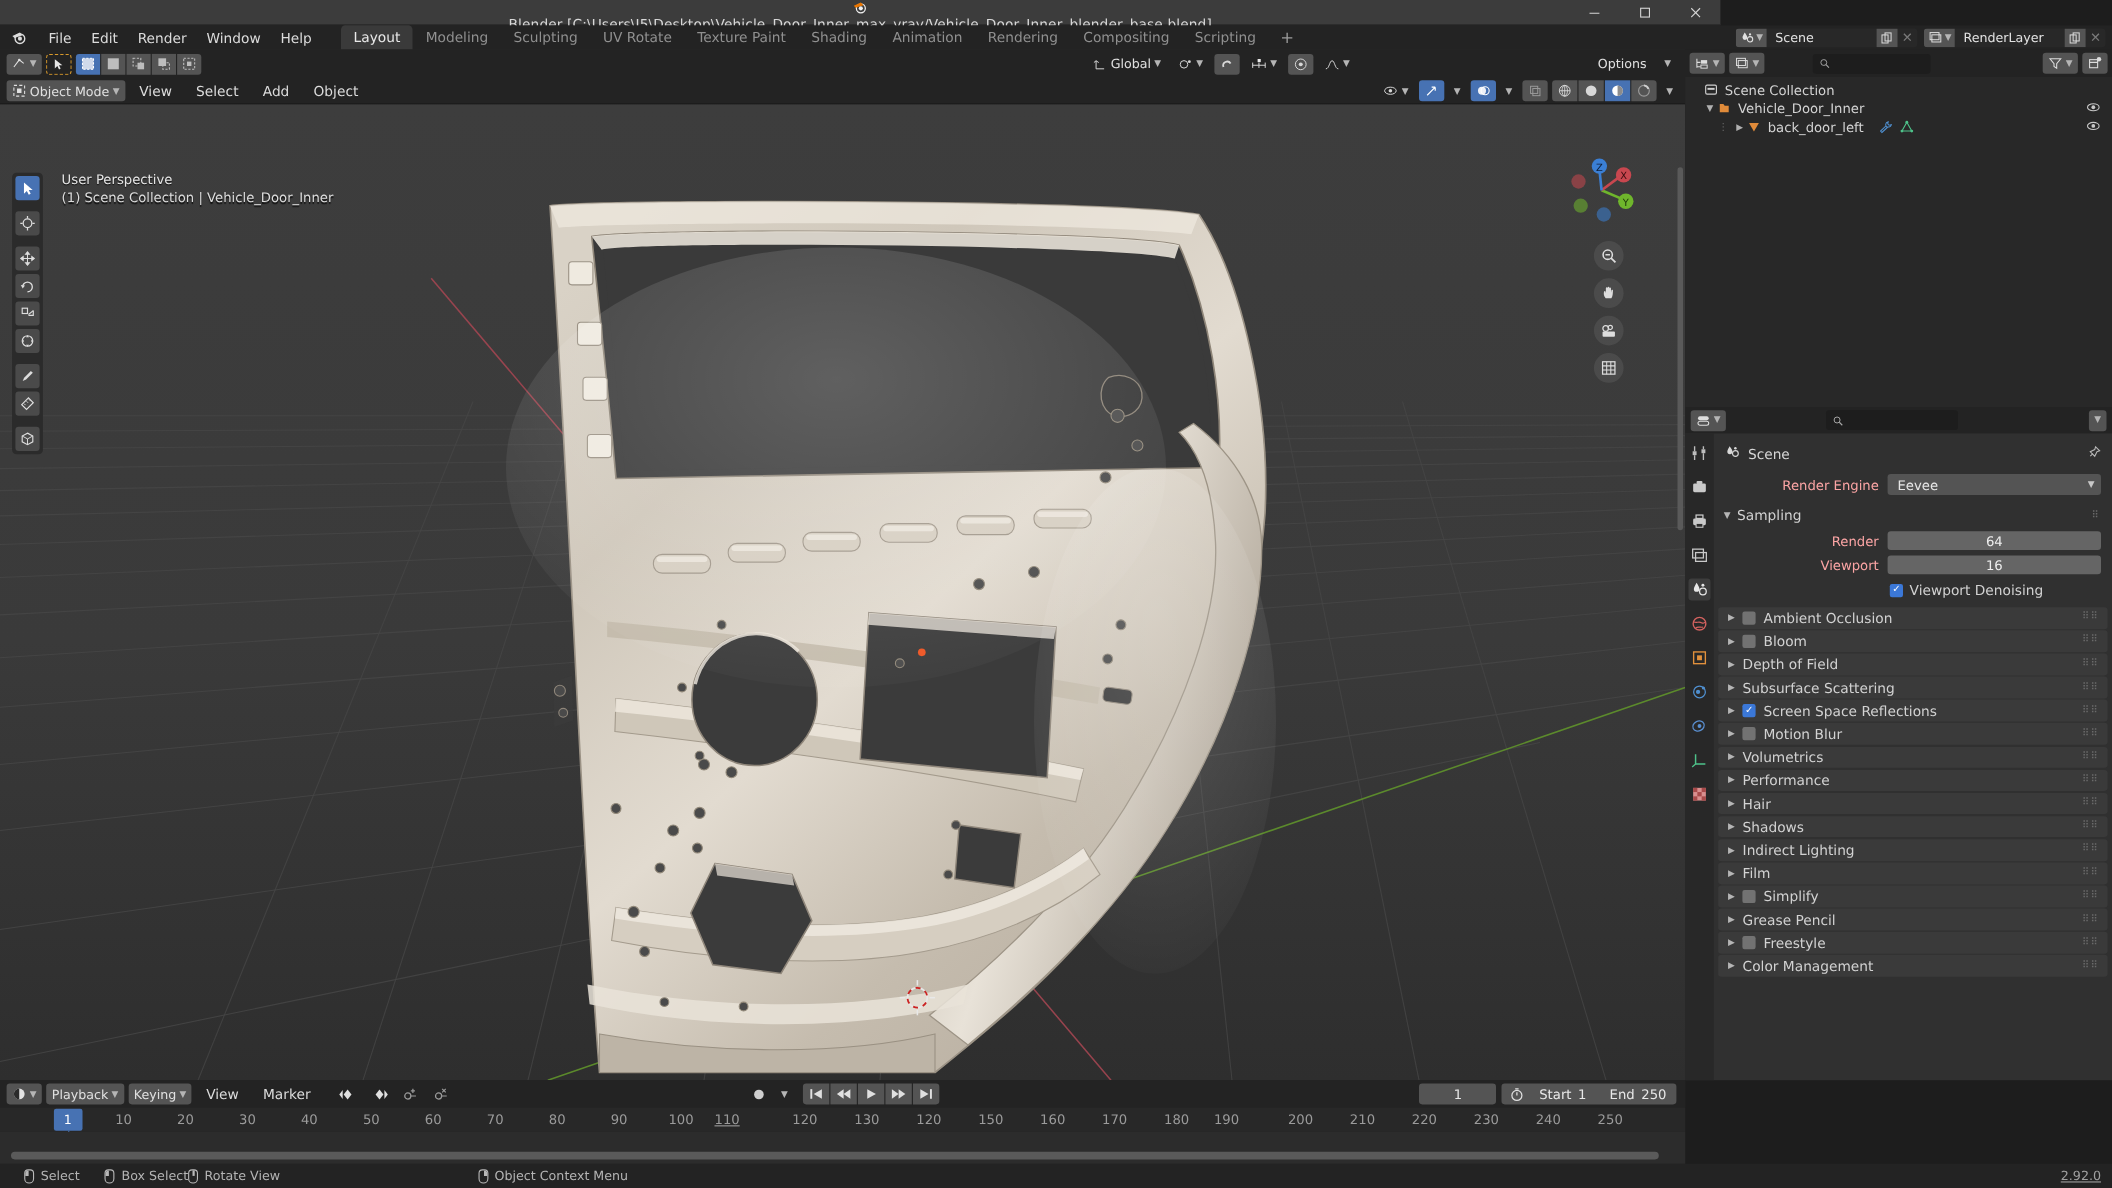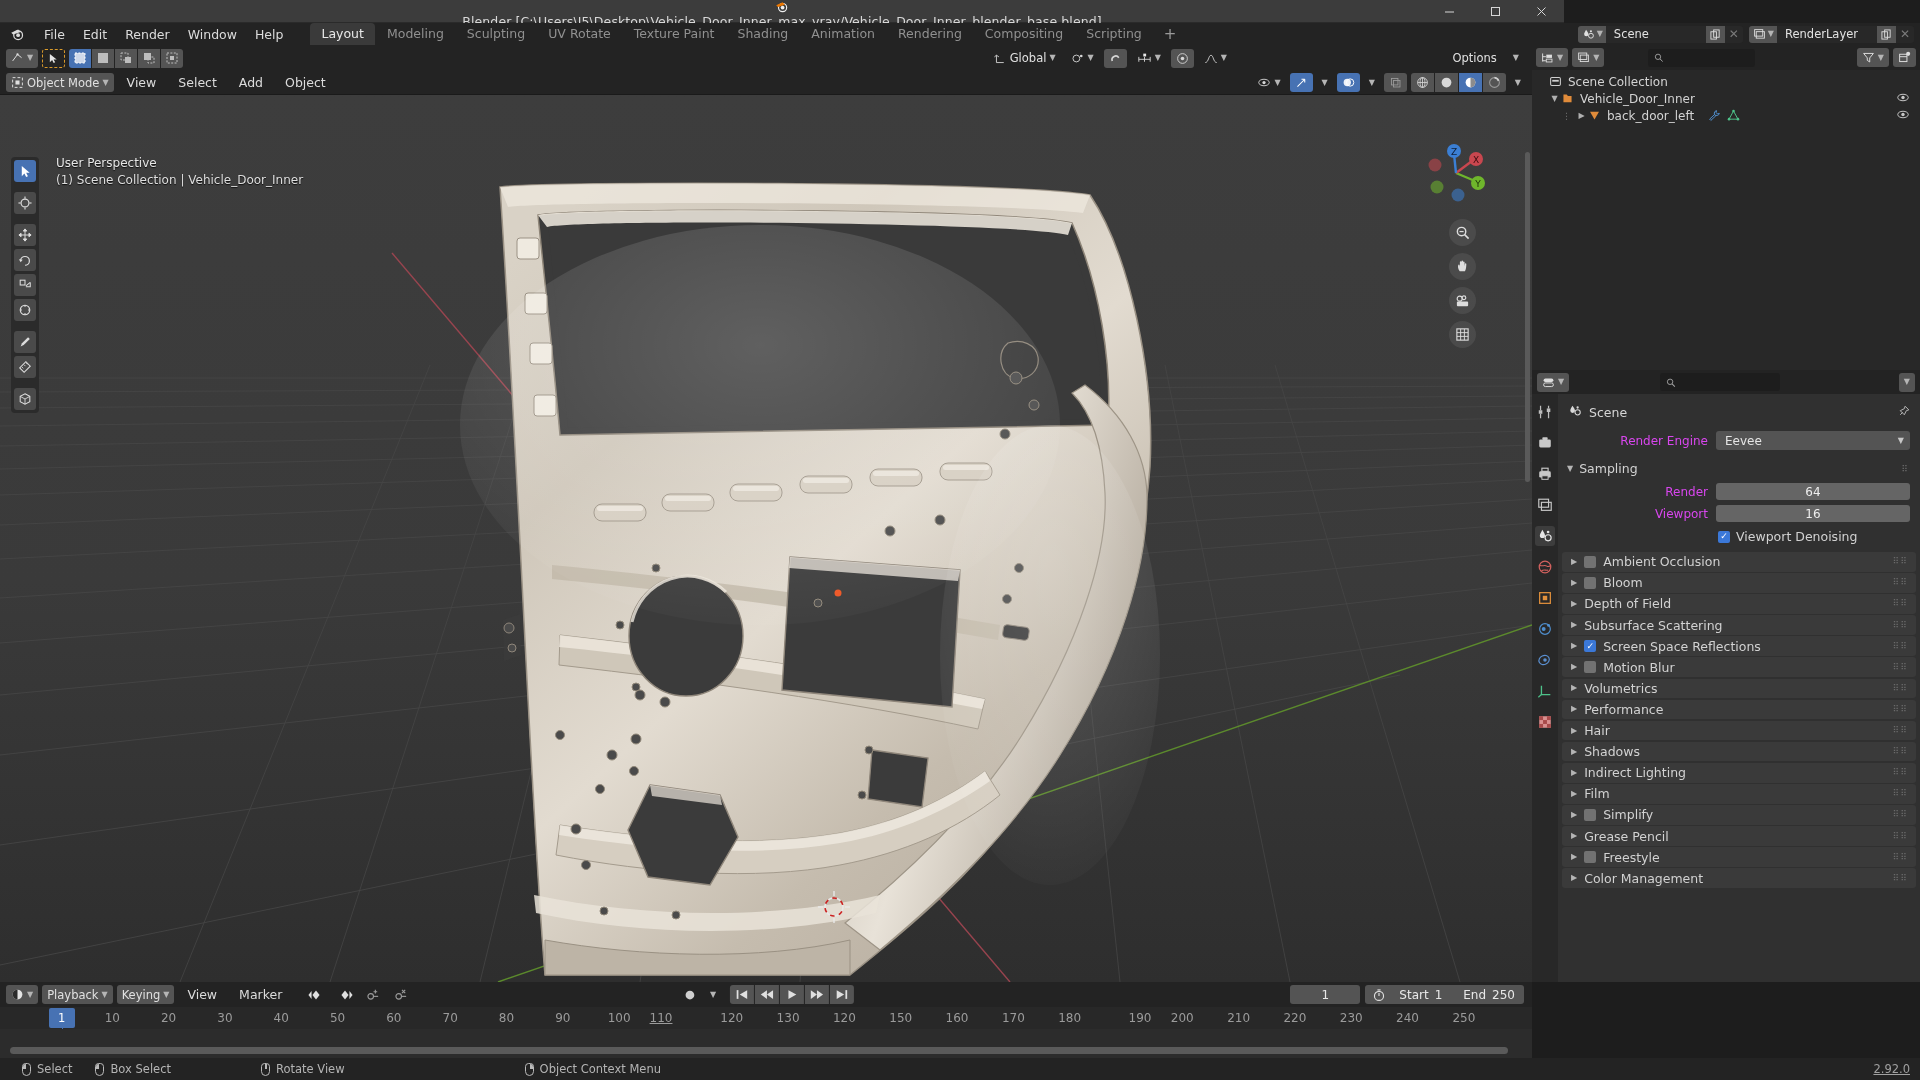--- a/index.html
+++ b/index.html
@@ -161,21 +161,21 @@
     background:#282828; padding-top: 8px;
     display:flex; flex-direction:column; align-items:center; gap:11px;
   }
   .ptab { width:20px; height:20px; display:flex; align-items:center; justify-content:center; }
   .ptab.active { background:#3d3d3d; border-radius:3px; }
   .props-body { position:absolute; left:26px; top:24px; width:362px; height:588px; padding: 6px 0 0 0; }
 
   .prop-title { display:flex; align-items:center; gap:7px; color:#d6d6d6;
                 font-size:12.5px; padding: 4px 8px 8px 10px; position:relative; }
   .prop-row { display:flex; align-items:center; padding: 2px 10px 2px 0; gap: 8px; }
-  .prop-label { color:#d946ef; font-size:12px; text-align:right; width:150px; flex:none; }
+  .prop-label { color:#fca5a5; font-size:12px; text-align:right; width:150px; flex:none; }
   .prop-field {
     flex:1; height:19px; background:#545454; border-radius:3px;
     display:flex; align-items:center; justify-content:center;
     color:#e6e6e6; font-size:12px; position:relative;
   }
   .prop-field .fcaret { position:absolute; right:6px; color:#c8c8c8; font-size:8px; }
   .prop-num {
     flex:1; height:17px; background:#656565; border-radius:3px;
     display:flex; align-items:center; justify-content:center;
     color:#eee; font-size:12px; margin-bottom:1px;
@@ -1268,21 +1268,21 @@
         <div class="tick" style="left: 562.824px;">90</div>
         <div class="tick" style="left: 619.137px;">100</div>
         <div class="tick" style="left: 661px; text-decoration: underline;">110</div>
         <div class="tick" style="left: 731.765px;">120</div>
         <div class="tick" style="left: 788.078px;">130</div>
         <div class="tick" style="left: 844.392px;">120</div>
         <div class="tick" style="left: 900.706px;">150</div>
         <div class="tick" style="left: 957.02px;">160</div>
         <div class="tick" style="left: 1013.33px;">170</div>
         <div class="tick" style="left: 1069.65px;">180</div>
-        <div class="tick" style="left: 1140px;">190</div>
+        <div class="tick" style="left: 1115px;">190</div>
         <div class="tick" style="left: 1182.27px;">200</div>
         <div class="tick" style="left: 1238.59px;">210</div>
         <div class="tick" style="left: 1294.9px;">220</div>
         <div class="tick" style="left: 1351.22px;">230</div>
         <div class="tick" style="left: 1407.53px;">240</div>
         <div class="tick" style="left: 1463.84px;">250</div>
         <div class="playhead" style="left: 61.6314px;">1</div>
         <div class="playhead-line" style="left: 61.6314px;"></div>
       </div>
     <div class="tl-body">
@@ -1293,21 +1293,21 @@
   <div class="statusbar">
     <div id="sb-items" style="display:flex;align-items:center;">
         <div class="sb-item" style="margin-left: 22px;">
           <span class="mouse-ico l"></span>
           <span>Select</span>
         </div>
         <div class="sb-item" style="margin-left: 23px;">
           <span class="mouse-ico l"></span>
           <span>Box Select</span>
         </div>
-        <div class="sb-item" style="margin-left: 90px;">
+        <div class="sb-item" style="">
           <span class="mouse-ico m"></span>
           <span>Rotate View</span>
         </div>
         <div class="sb-item" style="margin-left: 180px;">
           <span class="mouse-ico r"></span>
           <span>Object Context Menu</span>
         </div>
       </div>
     <span class="sb-version">2.92.0</span>
   </div>

